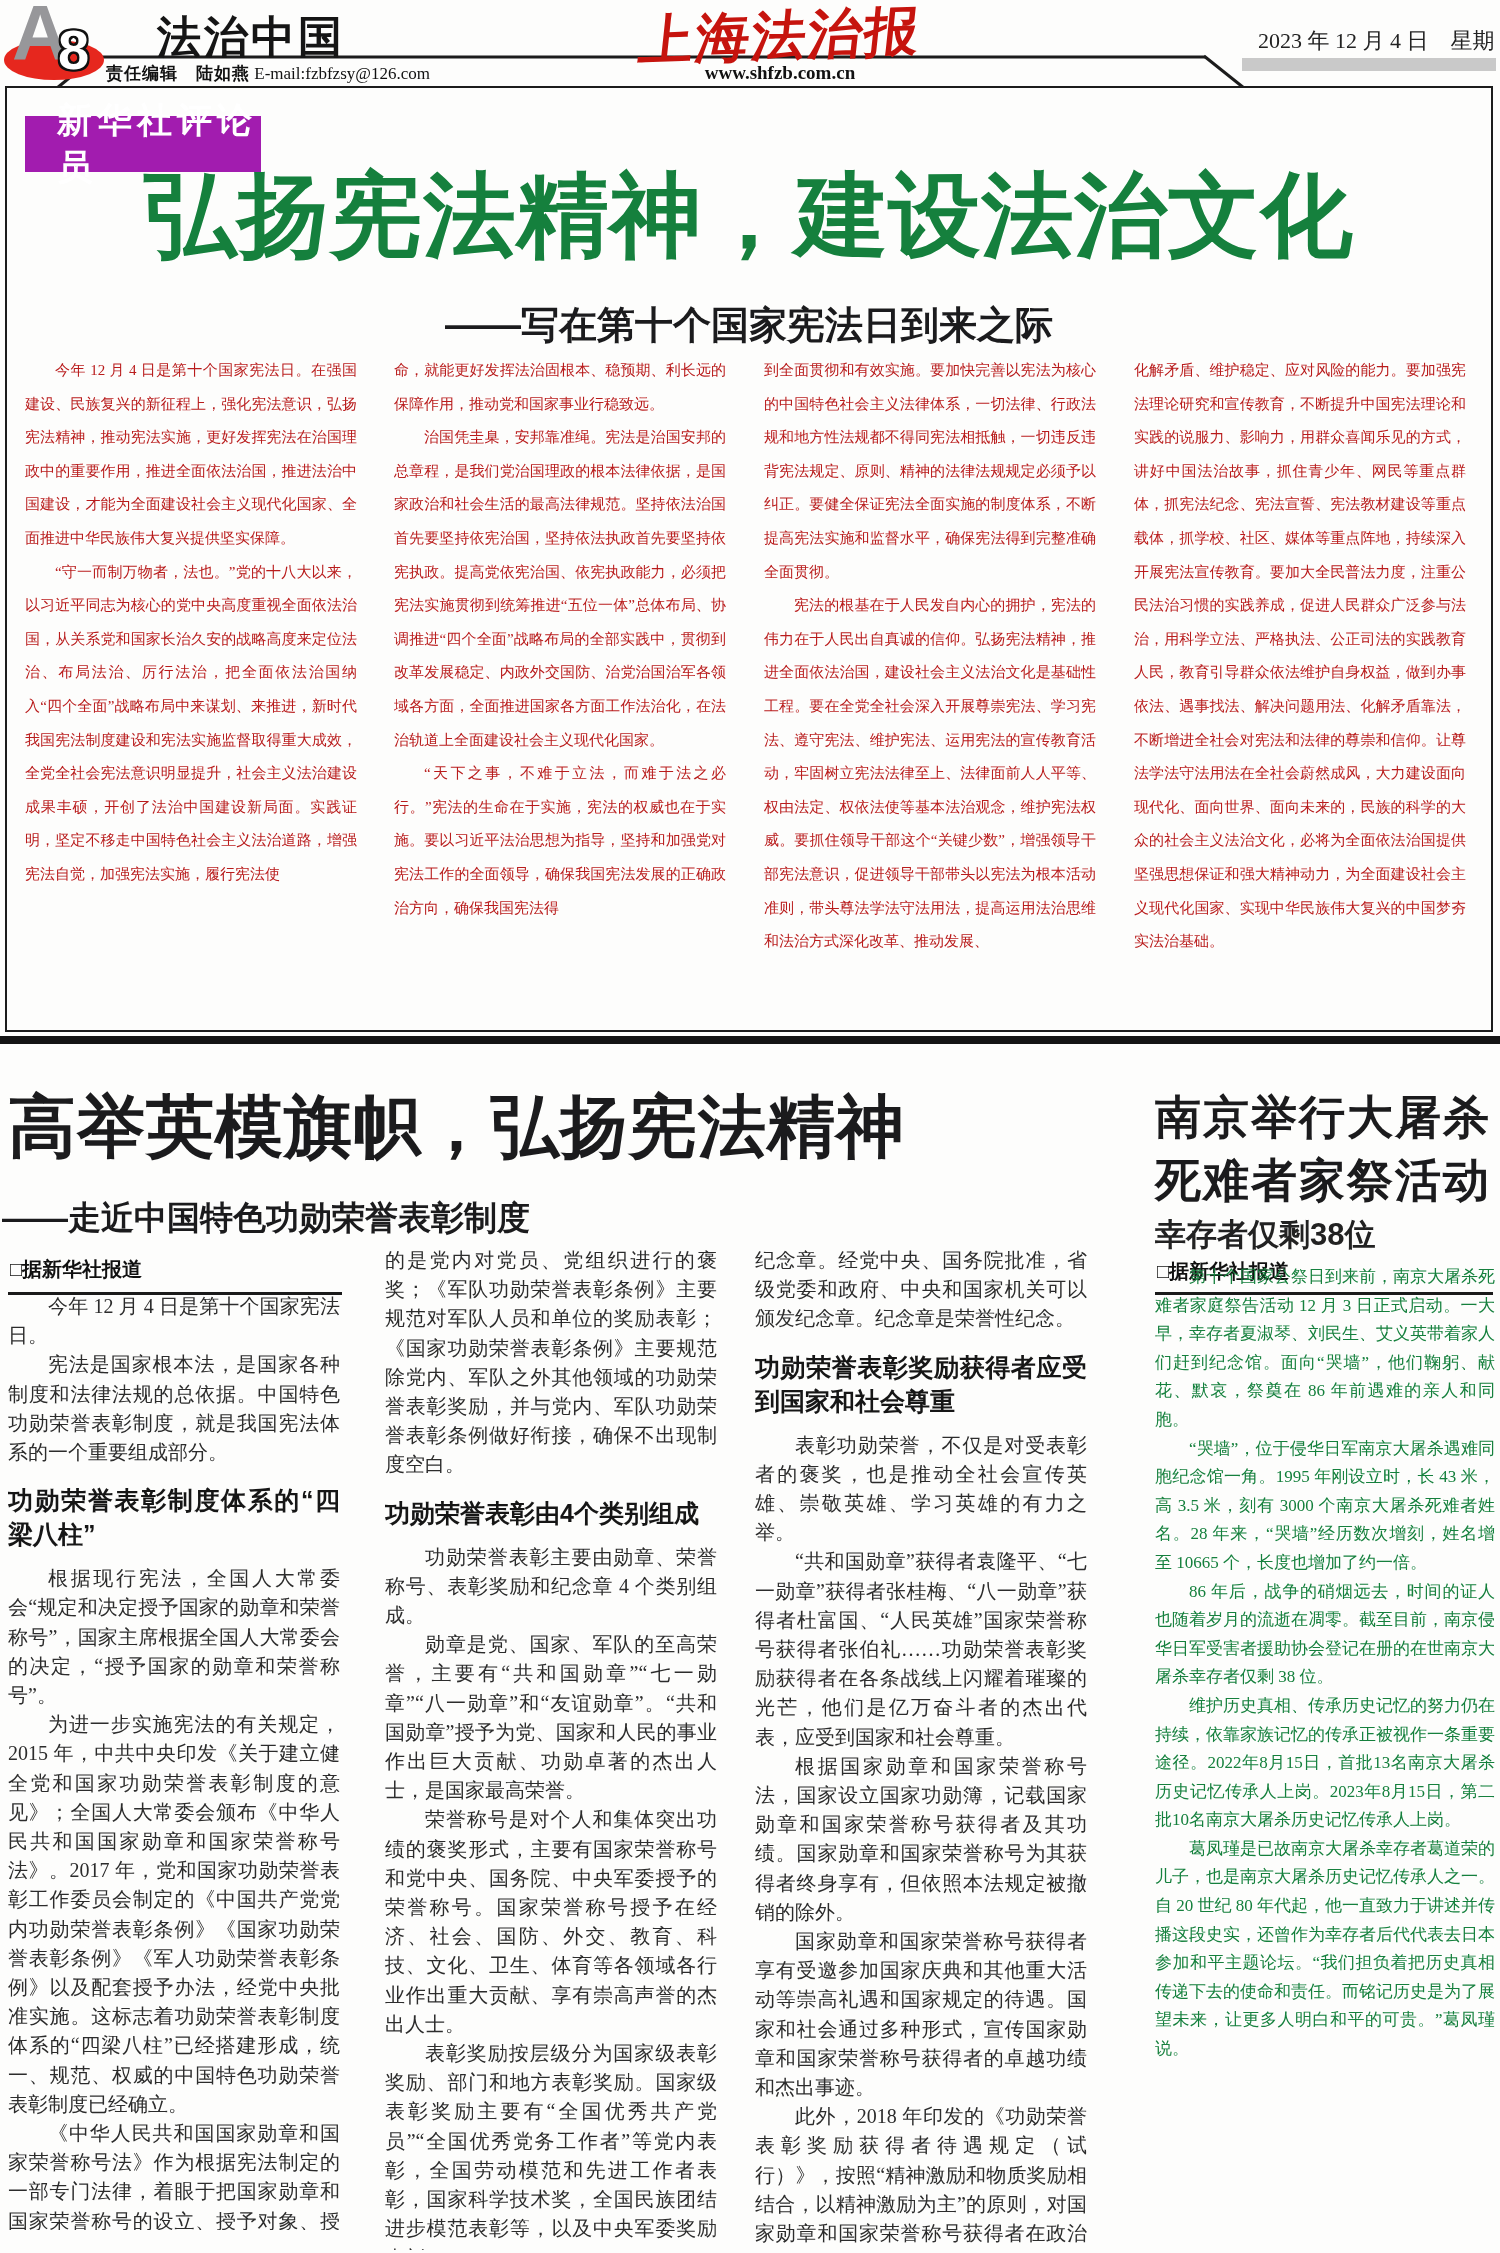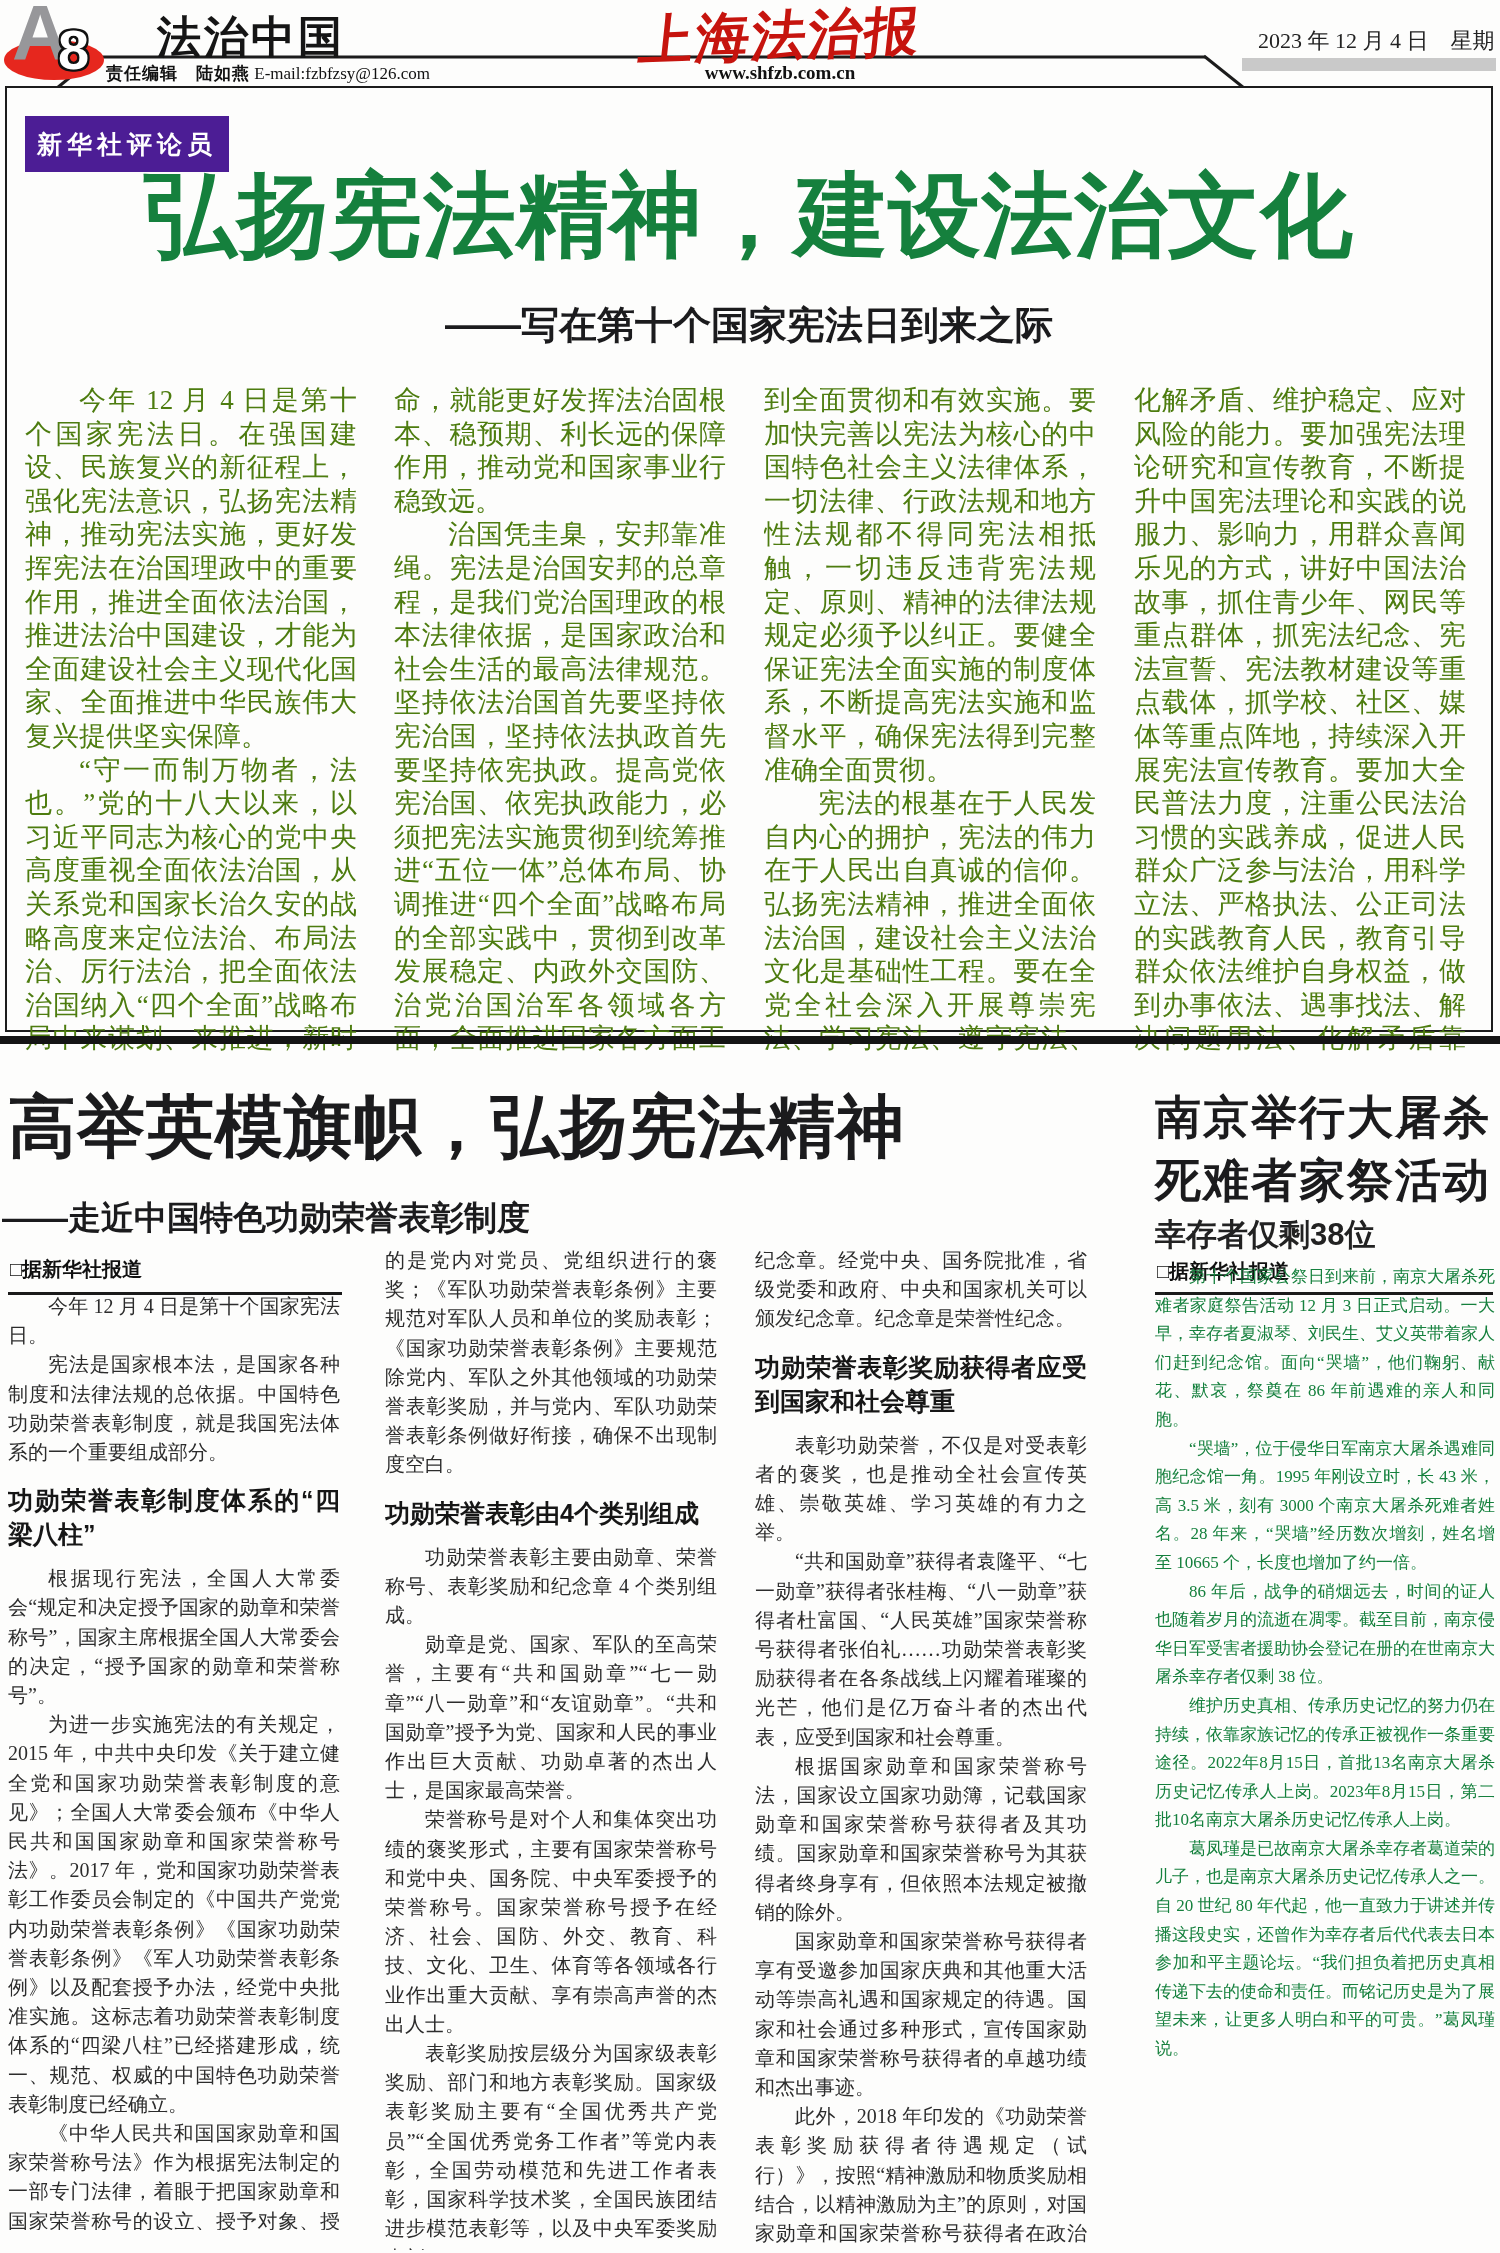--- a/index.html
+++ b/index.html
@@ -16,29 +16,29 @@
   .masthead{left:630px;top:0px;width:300px;text-align:center;font-size:54px;font-weight:bold;color:#c6140e;
             transform:skewX(-8deg) rotate(-2deg);letter-spacing:2px;}
   .date-line{left:1258px;top:26px;width:240px;font-size:22px;color:#222;}
   .date-bar{left:1242px;top:58px;width:254px;height:13px;background:#c9c9c9;}
   .editor-line{left:106px;top:62px;font-size:17px;color:#111;}
   .editor-line b{font-family:"Liberation Sans",sans-serif;letter-spacing:1px;}
   .website{left:640px;top:62px;width:280px;text-align:center;font-weight:bold;font-size:19px;color:#111;}
 
   
   .main-box{left:5px;top:86px;width:1488px;height:946px;border:2px solid #1c1c1c;box-sizing:border-box;background:#fdfdfc;}
-  .tag{left:18px;top:28px;width:204px;height:56px;background:#4c1d95;color:#fff;
-       font-family:"Liberation Sans",sans-serif;font-size:25px;font-weight:bold;letter-spacing:5px;
-       display:flex;align-items:center;justify-content:center;}
+  .tag{left:18px;top:28px;width:204px;height:56px;background:#a21caf;color:#fff;
+       font-family:"Liberation Sans",sans-serif;font-size:35px;font-weight:bold;letter-spacing:5px;
+       display:flex;align-items:center;justify-content:center;padding-left:32px;}
   .main-headline{left:0;top:66px;width:100%;text-align:center;font-family:"Liberation Sans",sans-serif;
                  font-weight:bold;font-size:92px;color:#15803d;letter-spacing:1px;}
   .main-subtitle{left:0;top:212px;width:100%;text-align:center;font-family:"Liberation Sans",sans-serif;
                  font-weight:bold;font-size:38px;color:#1b1b1d;}
-  .mcol{top:266px;width:332px;height:674px;overflow:hidden;font-size:27px;line-height:33.6px;
-        text-align:justify;color:#4d7c0f;margin-top:30px;}
+  .mcol{top:266px;width:332px;height:674px;overflow:hidden;font-size:15px;line-height:33.6px;
+        text-align:justify;color:#b91c1c;}
   .mcol1{left:18px;}  .mcol2{left:387px;}  .mcol3{left:757px;}  .mcol4{left:1127px;}
 
   .para{margin:0;text-indent:2em;}
   .para.cont{text-indent:0;}
   .subhead{font-family:"Liberation Sans",sans-serif;font-weight:bold;font-size:25px;line-height:34px;
            color:#161616;margin:16px 0 13px;text-indent:0;}
 
   
   .divider{left:0;top:1036px;width:1500px;height:8px;background:#141414;}
 

